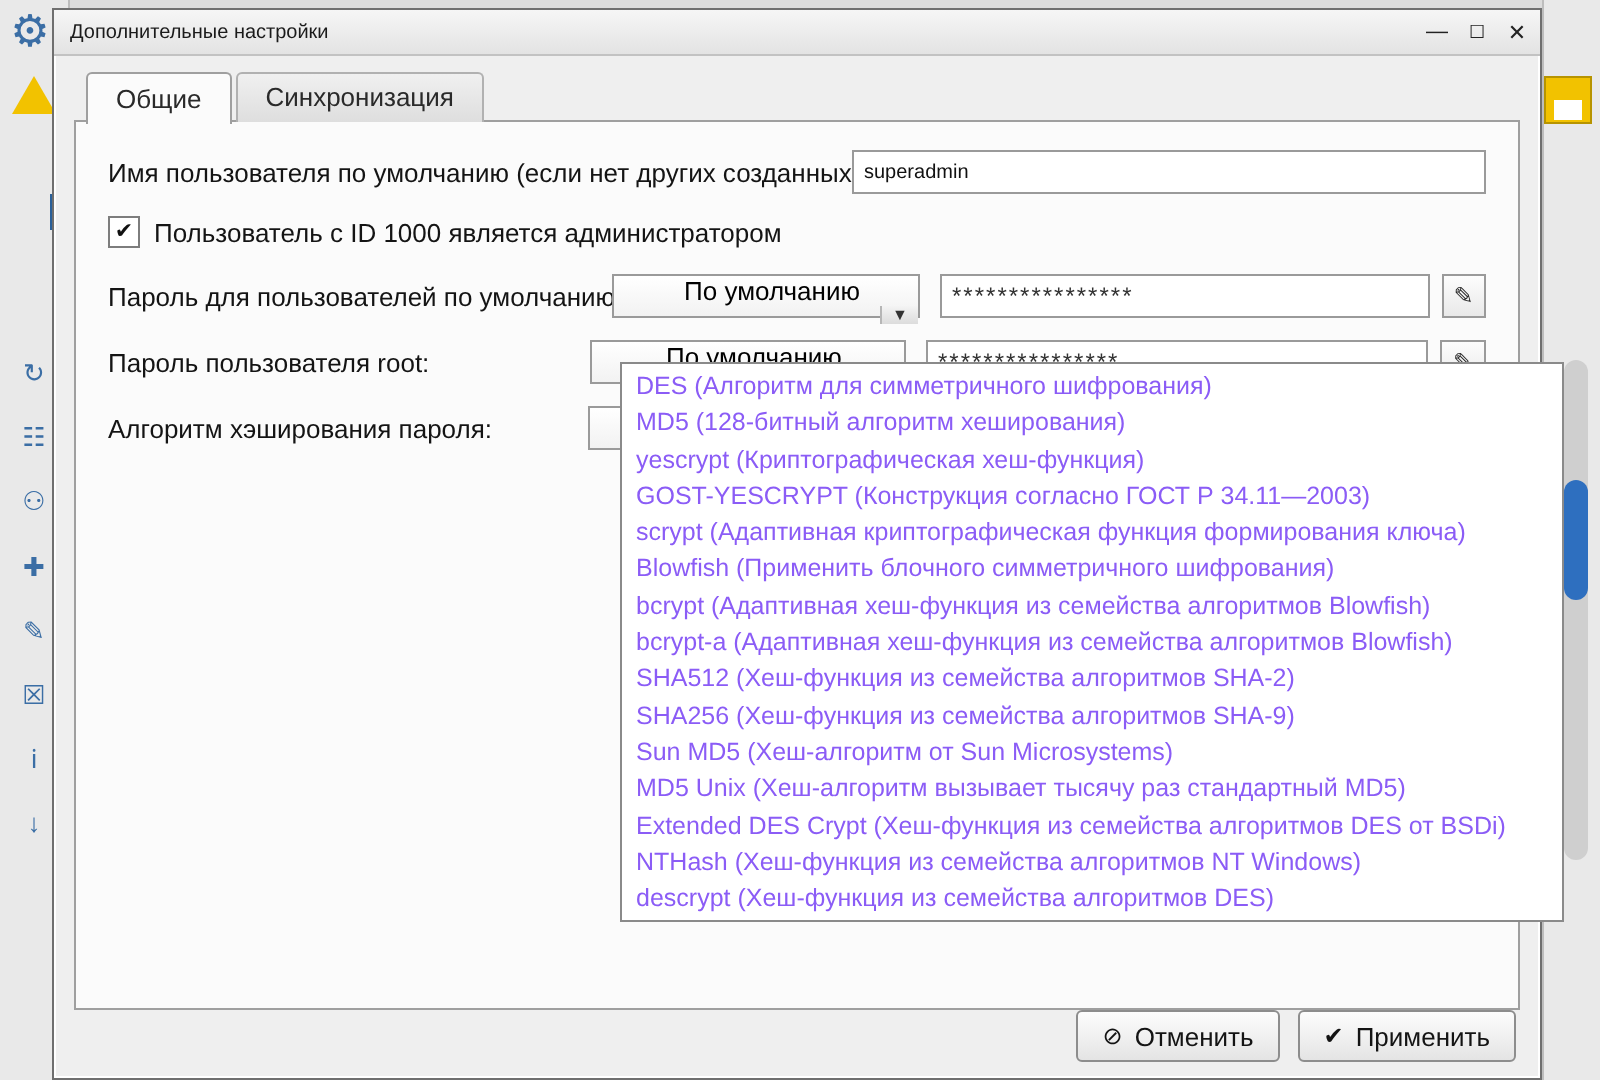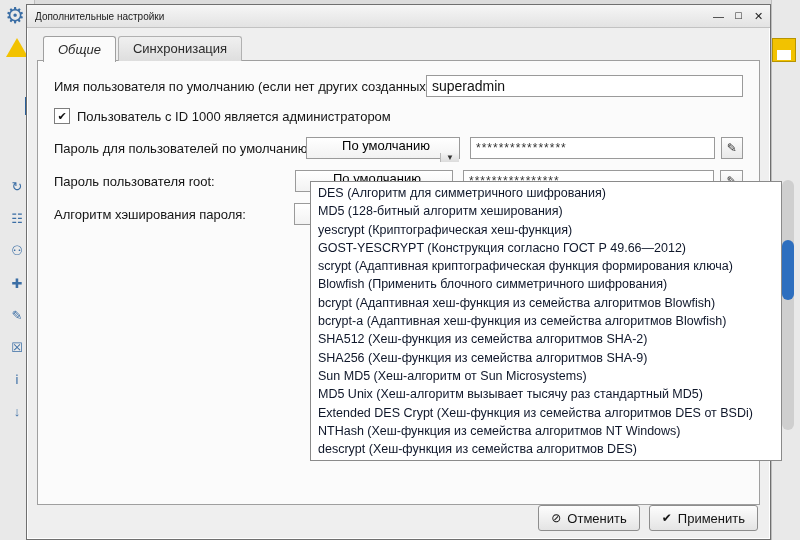--- a/index.html
+++ b/index.html
@@ -192,21 +192,20 @@
     color: #2a2a2a;
     margin-right: 2px;
   }
   .tab.active {
     background: #fbfbfb;
     height: 25px;
     line-height: 25px;
     border-color: #9f9f9f;
     position: relative;
     top: 1px;
-    font-style: italic;
   }
   .tabpanel {
     position: relative;
     border: 1px solid #9f9f9f;
     background: #fbfbfb;
     height: 445px;
     margin-top: -1px;
     padding: 14px 16px;
     box-sizing: border-box;
   }
@@ -222,21 +221,21 @@
     color: #141414;
     white-space: nowrap;
   }
   .text-input {
     height: 22px;
     box-sizing: border-box;
     border: 1px solid #9a9a9a;
     background: #ffffff;
     padding: 0 5px;
     font-family: "Liberation Sans", sans-serif;
-    font-size: 14px;
+    font-size: 10px;
     color: #111;
     outline: none;
   }
   .pw-input {
     height: 22px;
     box-sizing: border-box;
     border: 1px solid #9a9a9a;
     background: #ffffff;
     padding: 0 5px;
     font-family: "Liberation Sans", sans-serif;
@@ -308,21 +307,21 @@
     background: #ffffff;
     border: 1px solid #8a8a8a;
     z-index: 10;
     padding: 2px 0 2px 0;
   }
   .dd-item {
     font-size: 12.5px;
     line-height: 18.3px;
     padding: 0 7px;
     white-space: nowrap;
-    color: #0f172a;
+    color: #8b5cf6;
   }
 
   
   .btnbar {
     position: absolute;
     right: 12px;
     bottom: 8px;
     display: flex;
     gap: 9px;
   }
@@ -450,21 +449,21 @@
           <div class="combo" style="width:470px">
             <span>По умолчанию (SHA512)</span>
             <span class="arrow">▼</span>
           </div>
         </div>
 
         <div class="dropdown">
           <div class="dd-item">DES (Алгоритм для симметричного шифрования)</div>
           <div class="dd-item">MD5 (128-битный алгоритм хеширования)</div>
           <div class="dd-item">yescrypt (Криптографическая хеш-функция)</div>
-          <div class="dd-item">GOST-YESCRYPT (Конструкция согласно ГОСТ Р 49.66—2012)</div>
+          <div class="dd-item">GOST-YESCRYPT (Конструкция согласно ГОСТ Р 34.11—2003)</div>
           <div class="dd-item">scrypt (Адаптивная криптографическая функция формирования ключа)</div>
           <div class="dd-item">Blowfish (Применить блочного симметричного шифрования)</div>
           <div class="dd-item">bcrypt (Адаптивная хеш-функция из семейства алгоритмов Blowfish)</div>
           <div class="dd-item">bcrypt-a (Адаптивная хеш-функция из семейства алгоритмов Blowfish)</div>
           <div class="dd-item">SHA512 (Хеш-функция из семейства алгоритмов SHA-2)</div>
           <div class="dd-item">SHA256 (Хеш-функция из семейства алгоритмов SHA-9)</div>
           <div class="dd-item">Sun MD5 (Хеш-алгоритм от Sun Microsystems)</div>
           <div class="dd-item">MD5 Unix (Хеш-алгоритм вызывает тысячу раз стандартный MD5)</div>
           <div class="dd-item">Extended DES Crypt (Хеш-функция из семейства алгоритмов DES от BSDi)</div>
           <div class="dd-item">NTHash (Хеш-функция из семейства алгоритмов NT Windows)</div>

